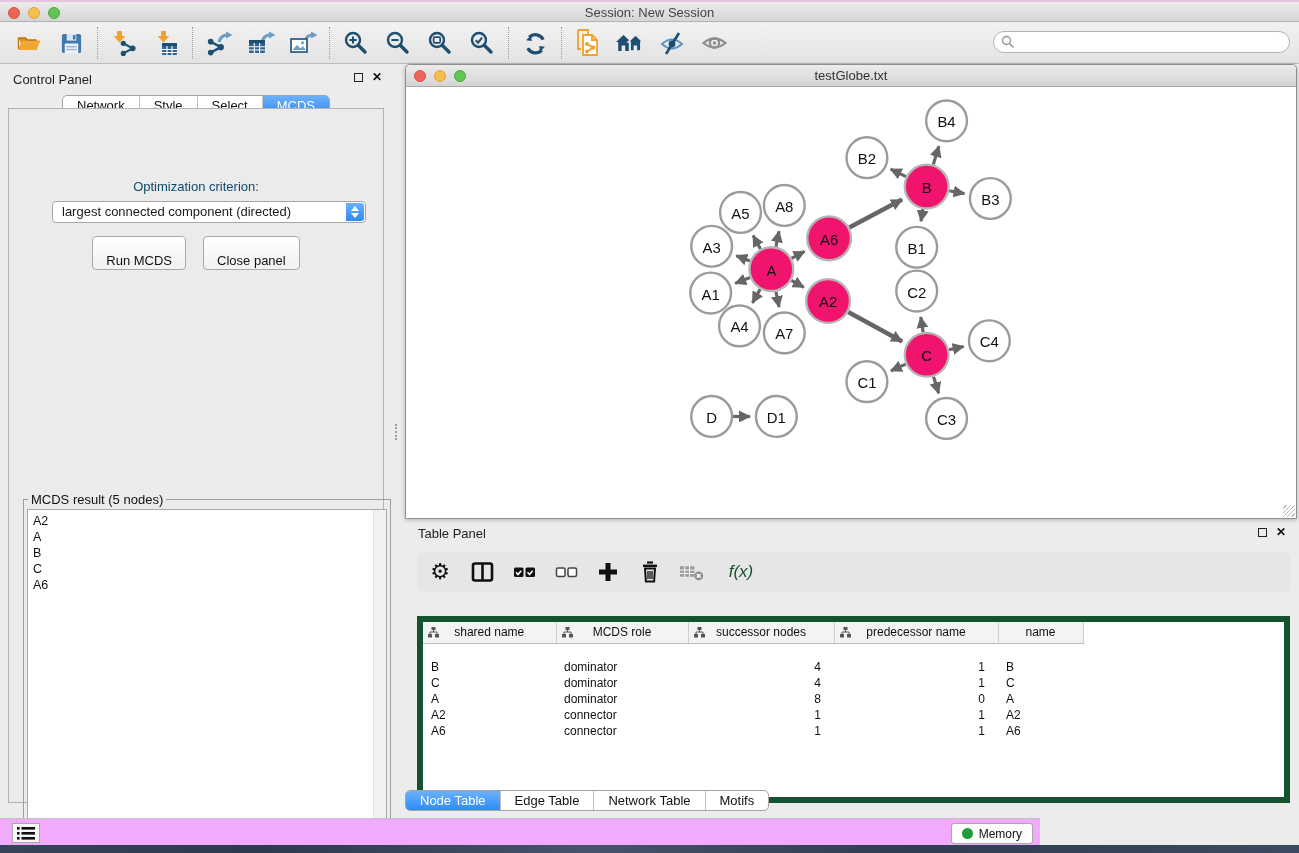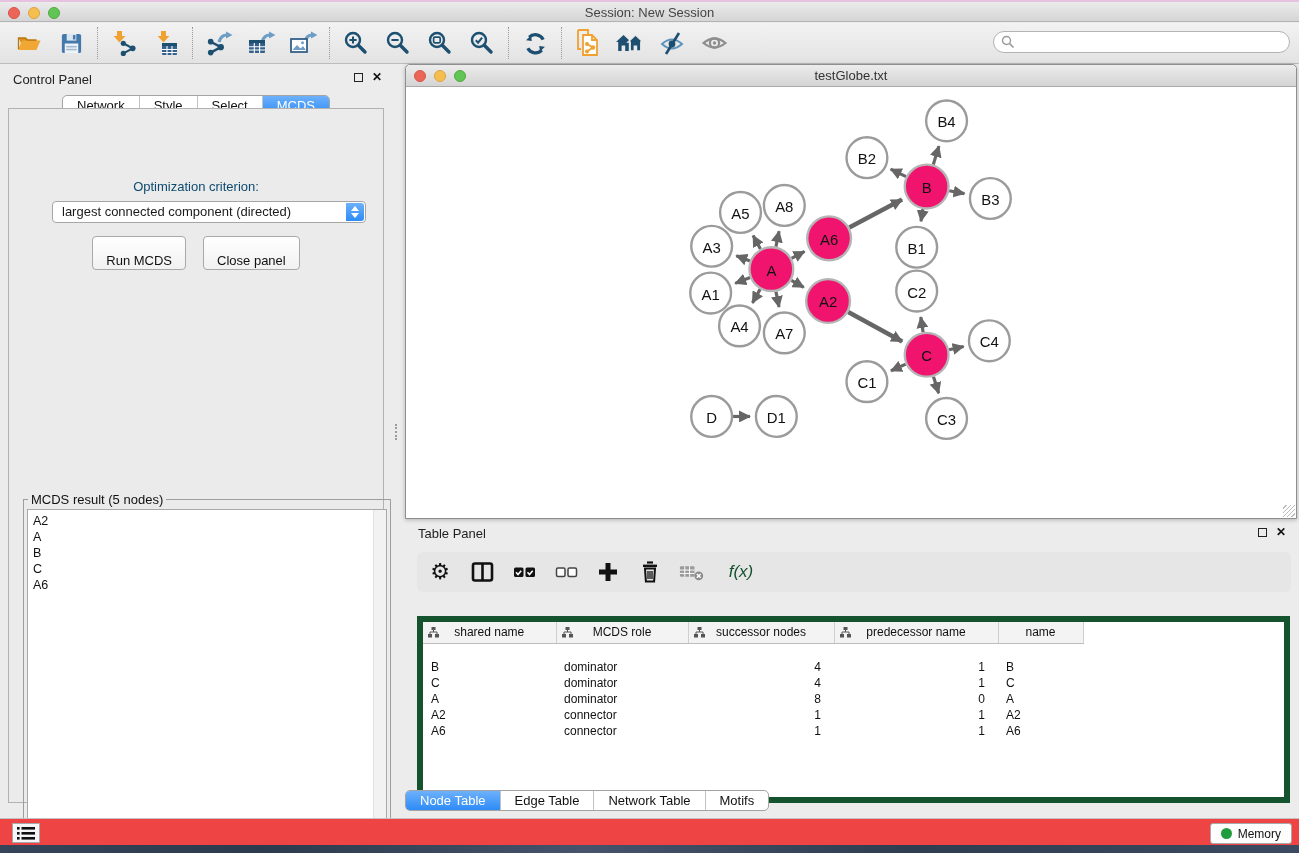--- a/index.html
+++ b/index.html
@@ -86,21 +86,21 @@
   table.data th { height:21px; background:#f3f3f3; border-bottom:1px solid #bdbdbd; border-right:1px solid #cfcfcf;
     font-size:12px; font-weight:normal; color:#111; position:relative; text-align:center; }
   table.data th .hicon { position:absolute; left:5px; top:5px; }
   table.data td { height:16px; font-size:12px; color:#111; white-space:nowrap; overflow:hidden; }
   td.l { text-align:left; padding-left:8px; }
   td.r { text-align:right; padding-right:13px; }
   .tbl-pad { height:5px; }
   .tp-tabs { position:absolute; left:0; right:0; top:271px; display:flex; justify-content:flex-start; }
 
   
-  .statusbar { position:absolute; left:0; top:818px; width:1299px; height:27px; background:#ef4444; border-top:1px solid #c2c2c2; }
+  .statusbar { position:absolute; left:0; top:818px; width:1040px; height:27px; background:#f0abfc; border-top:1px solid #c2c2c2; }
   .sb-left-btn { position:absolute; left:12px; top:4px; width:28px; height:20px; background:#f6f6f6;
     border:1px solid #a8a8a8; display:flex; align-items:center; justify-content:center; }
   .memory-btn { position:absolute; right:7px; top:4px; height:21px; background:#fdfdfd; border:1px solid #a8a8a8;
     border-radius:3px; display:flex; align-items:center; gap:6px; padding:0 10px; font-size:12px; color:#111; }
   .mem-dot { width:11px; height:11px; border-radius:50%; background:#1f9d3c; }
   .wallpaper { position:absolute; left:0; top:845px; width:1299px; height:8px;
     background:linear-gradient(90deg,#36445a,#2b3a4c 20%,#46536b 45%,#2e3d50 70%,#3b4a60); }
 </style>
 </head>
 <body>

